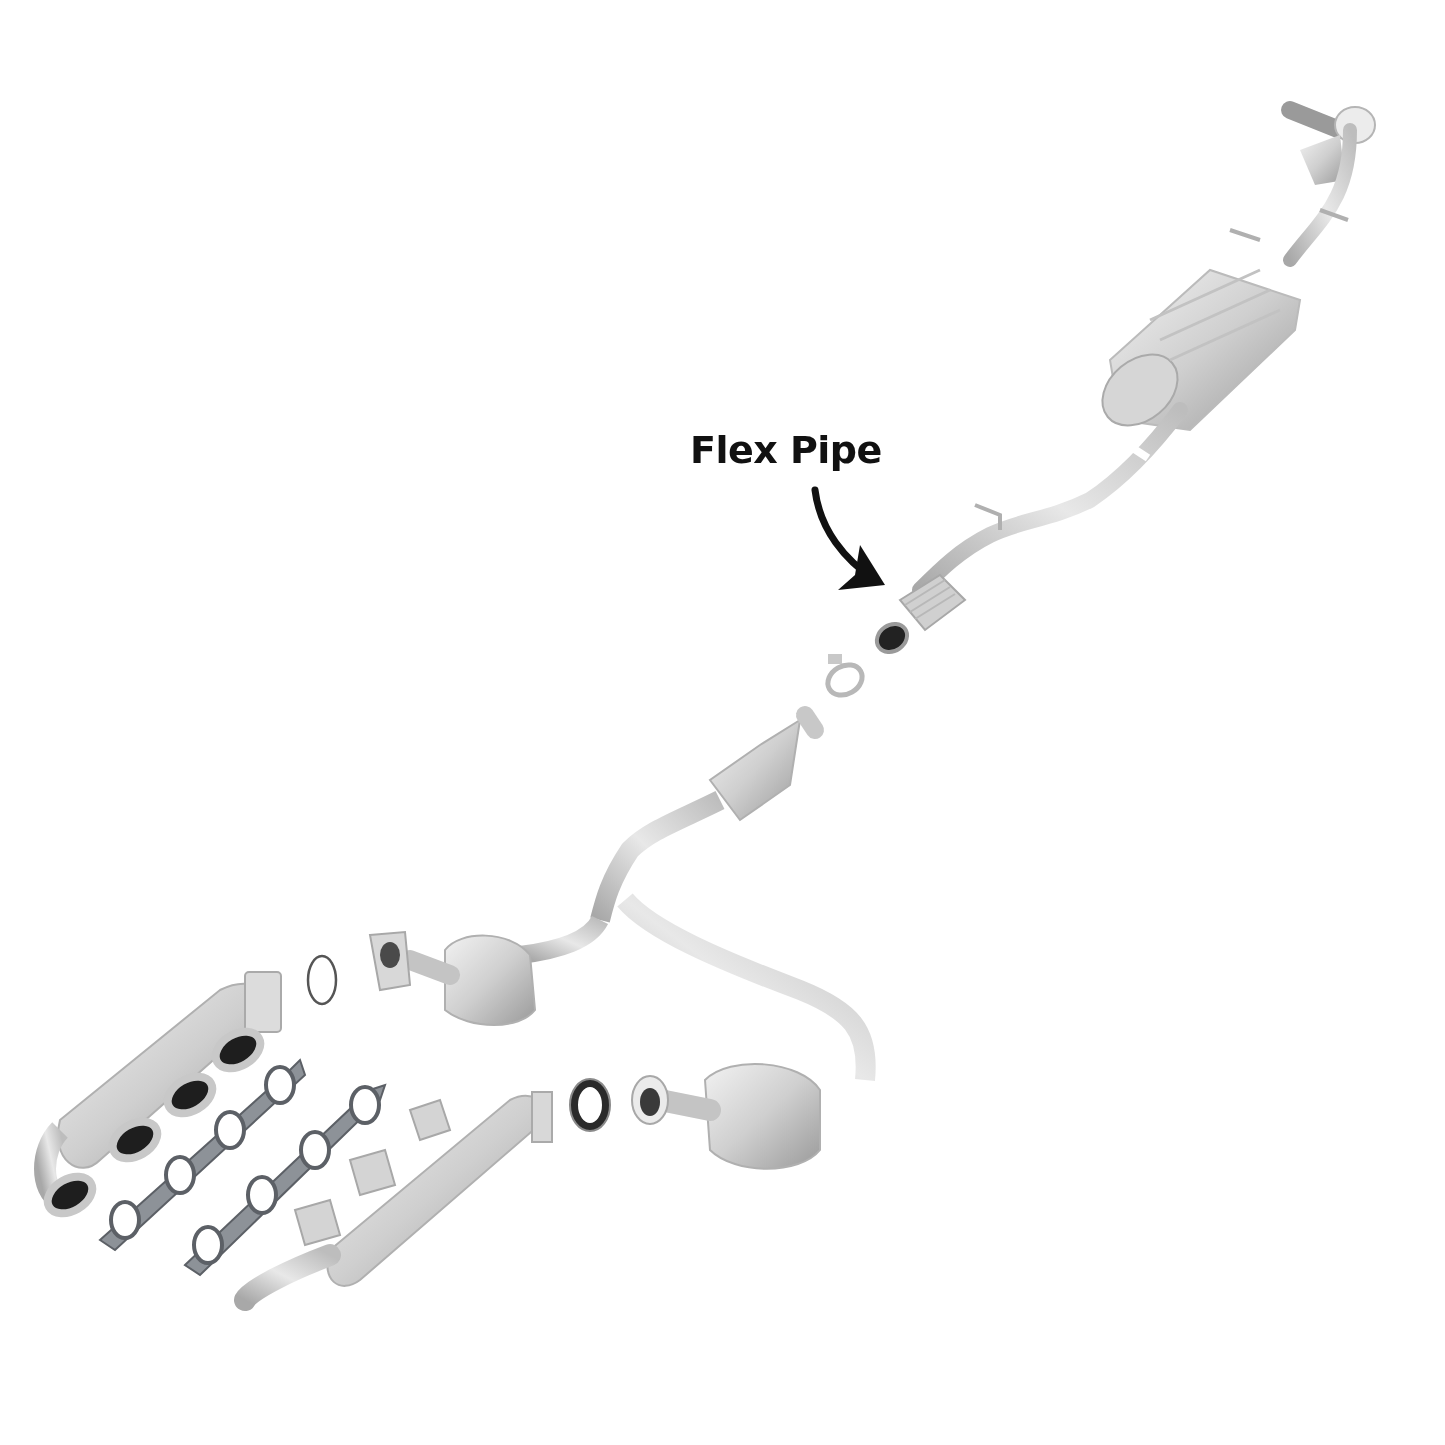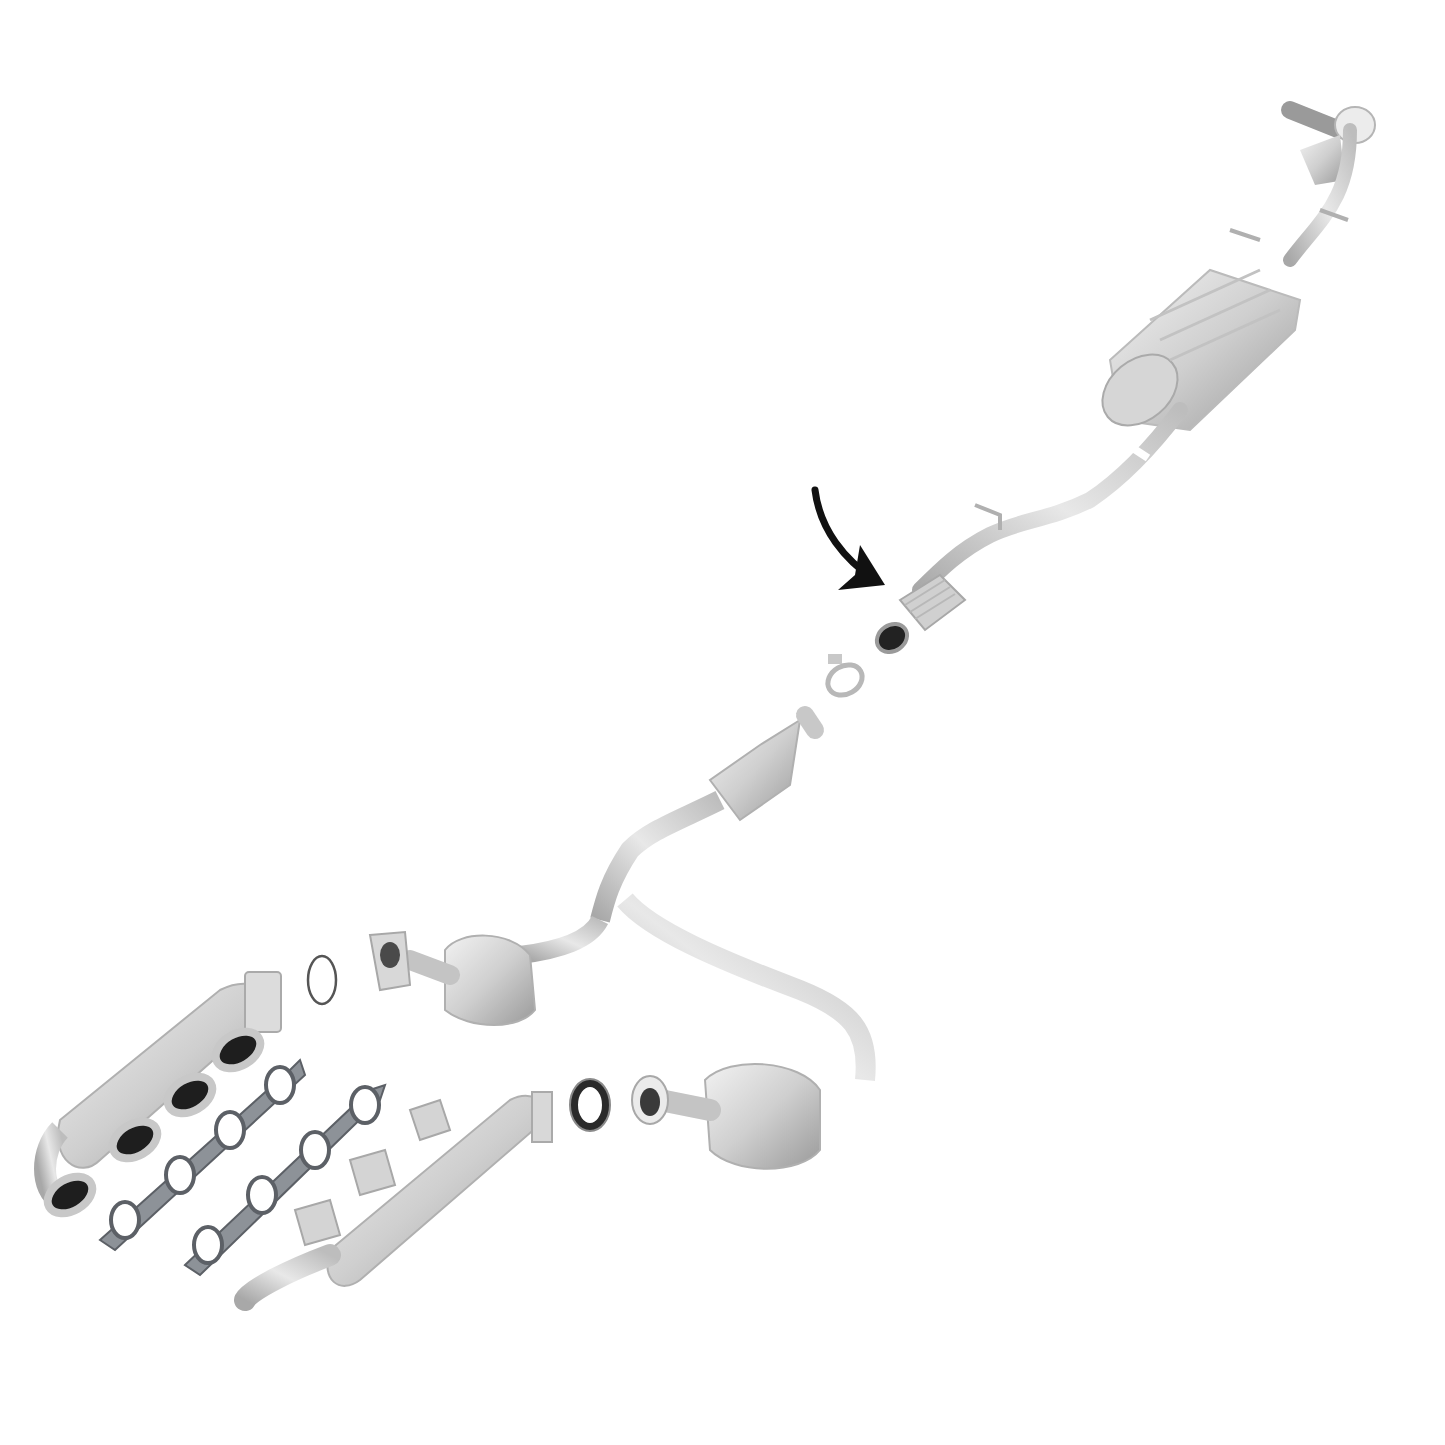--- a/index.html
+++ b/index.html
@@ -119,13 +119,14 @@
       <path d="M350 1160 L385 1150 L395 1185 L360 1195 Z" fill="#d4d4d4" stroke="#a8a8a8" stroke-width="2"></path>
       <path d="M295 1210 L330 1200 L340 1235 L305 1245 Z" fill="#d4d4d4" stroke="#a8a8a8" stroke-width="2"></path>
     </g>
 
     <g>
       <path d="M815 490 C820 530 845 560 875 580" stroke="#111111" stroke-width="7" fill="none" stroke-linecap="round"></path>
       <path d="M885 585 L860 545 L855 575 L838 590 Z" fill="#111111"></path>
     </g>
   </svg>
 
+  <div class="label">Flex Pipe</div>
 </div>
 
 </body></html>

